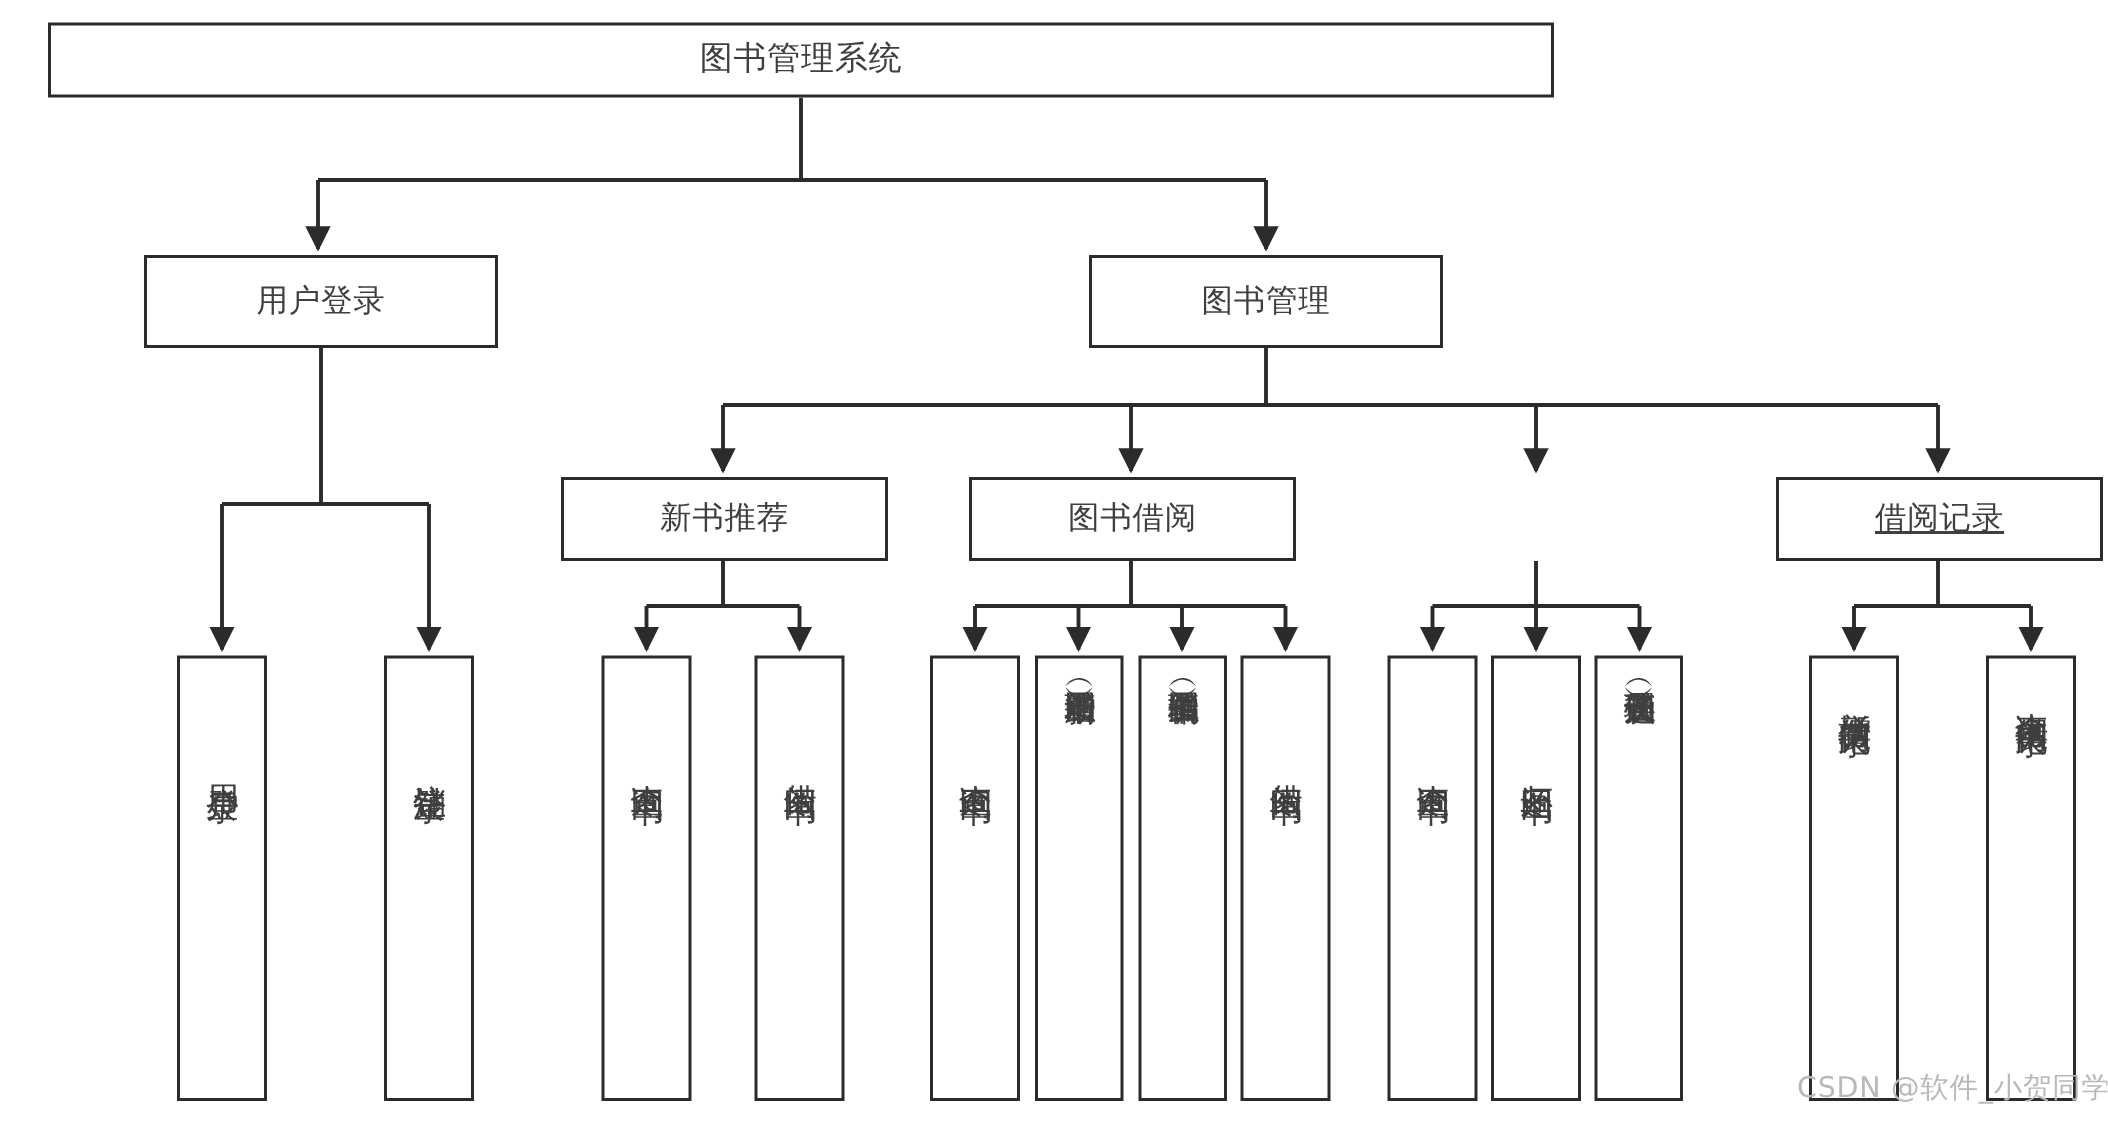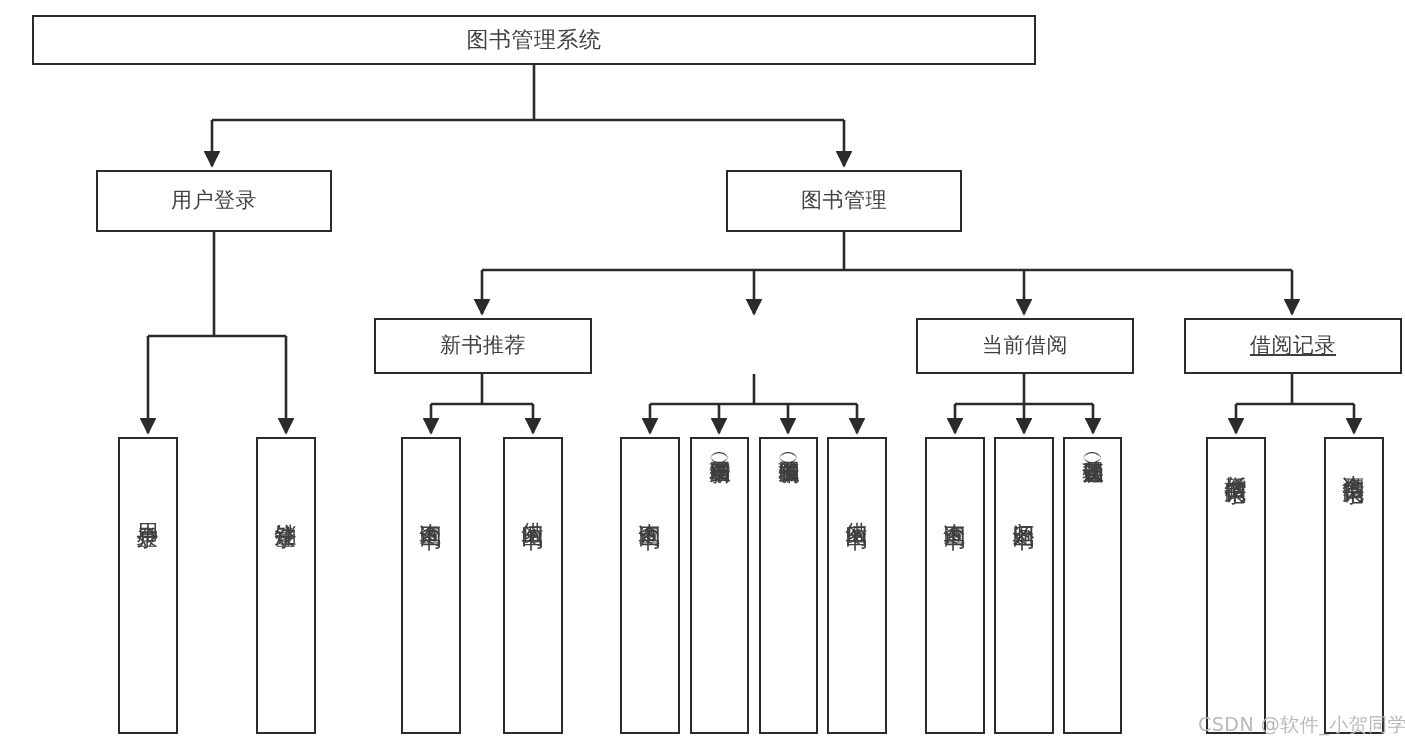--- a/index.html
+++ b/index.html
@@ -144,22 +144,22 @@
   <div class="node horiz" style="left:82px; top:170px; width:236px; height:62px;">
     <span class="node-label">用户登录</span>
   </div>
   <div class="node horiz" style="left:360px; top:318px; width:218px; height:56px;">
     <span class="node-label">新书推荐</span>
   </div>
 
   <div class="node horiz" style="left:712px; top:170px; width:236px; height:62px;">
     <span class="node-label">图书管理</span>
   </div>
-  <div class="node horiz" style="left:902px; top:318px; width:218px; height:56px;">
-    <span class="node-label">当前借阅</span>
+  <div class="node horiz" style="left:632px; top:318px; width:218px; height:56px;">
+    <span class="node-label">图书借阅</span>
   </div>
   <div class="node horiz" style="left:1170px; top:318px; width:218px; height:56px;text-decoration:underline;">
     <span class="node-label">借阅记录</span>
   </div>
 
   <div class="node leaf" style="left:104px; top:437px; width:60px; height:297px; padding-top:66px;">
     <span class="node-label">用户登录</span>
   </div>
   <div class="node leaf" style="left:242px; top:437px; width:60px; height:297px; padding-top:66px;">
     <span class="node-label">注销登录</span>

